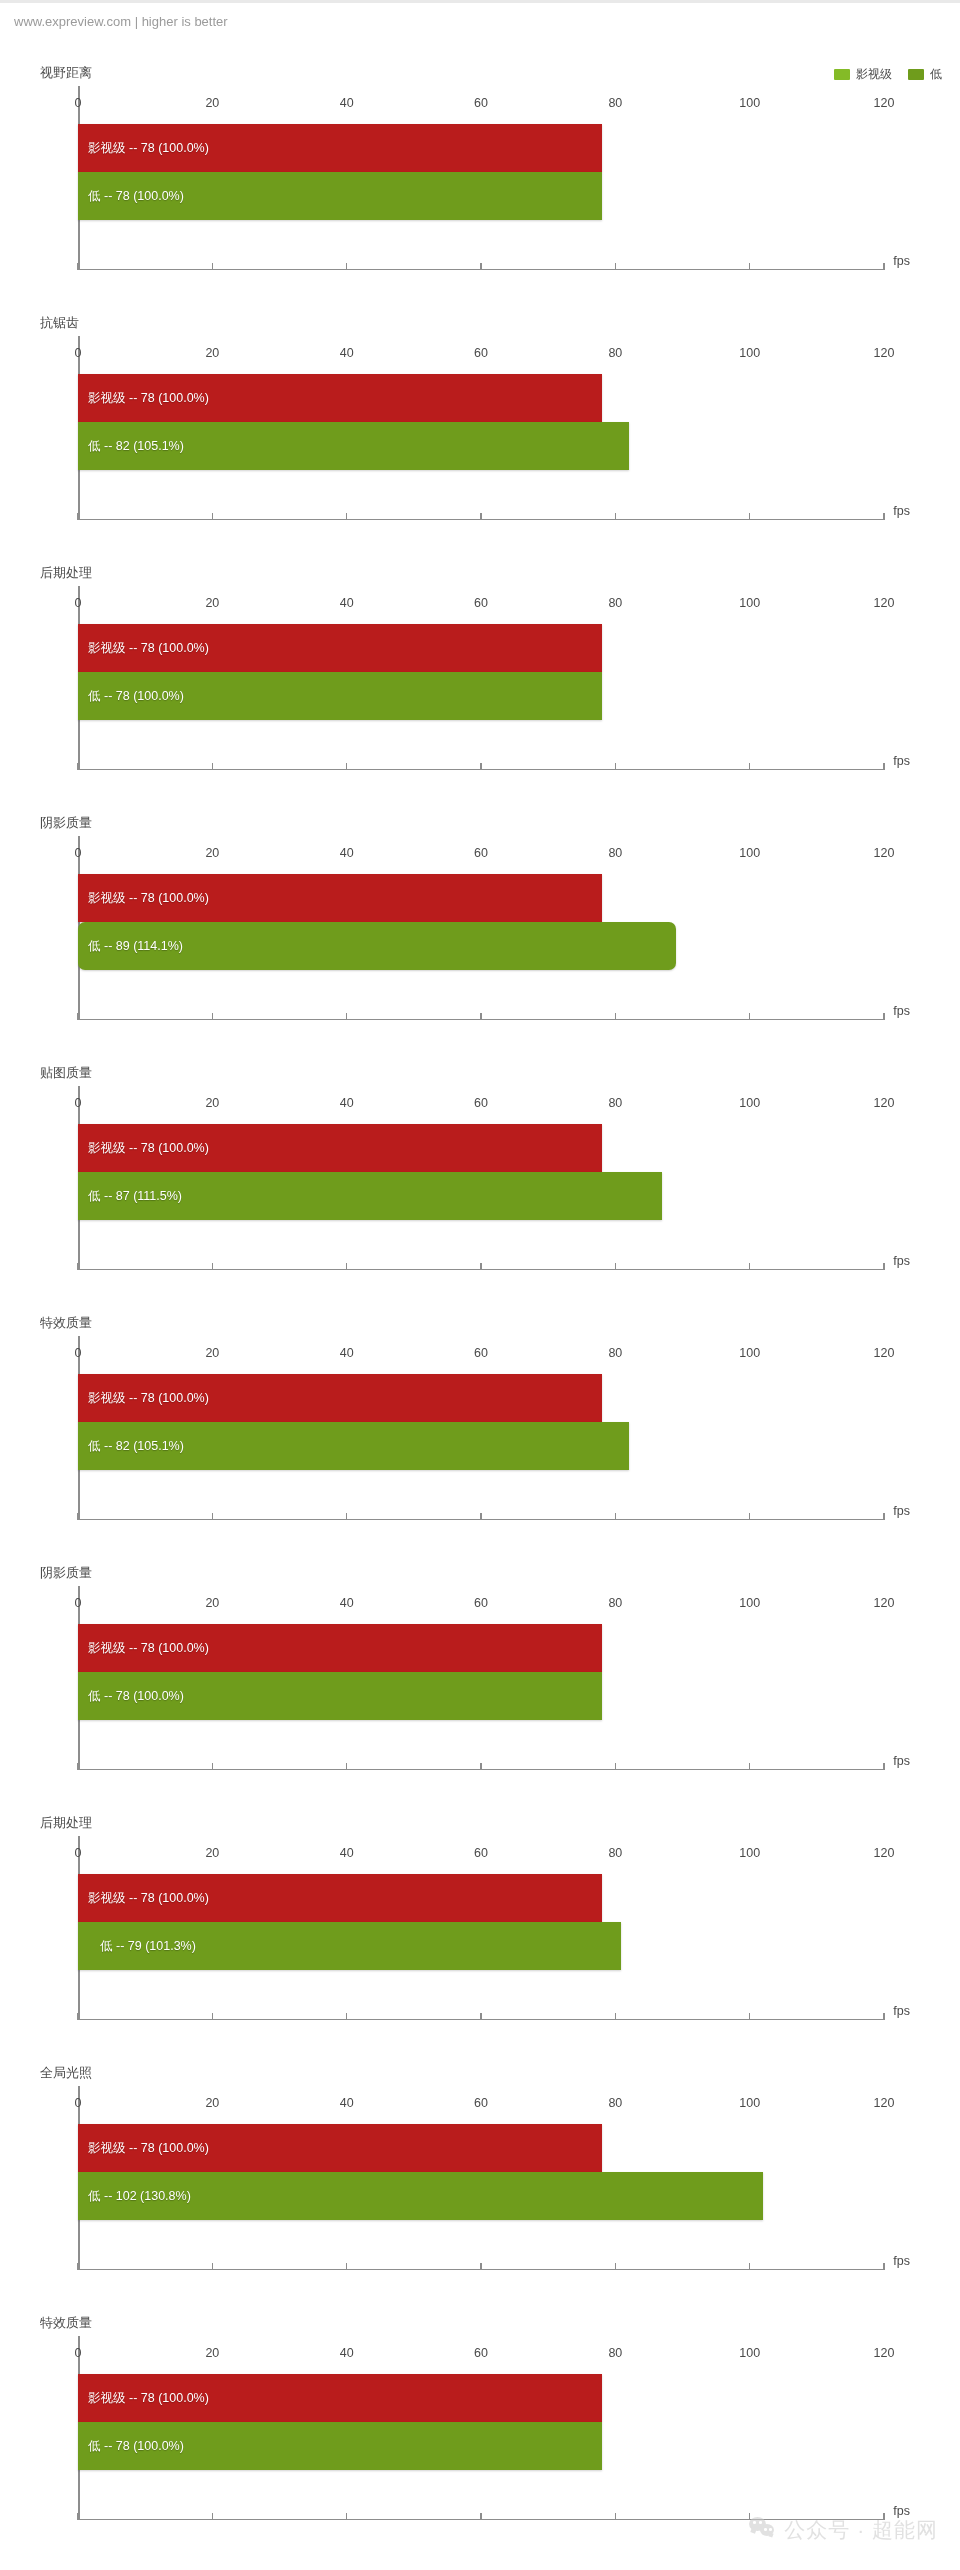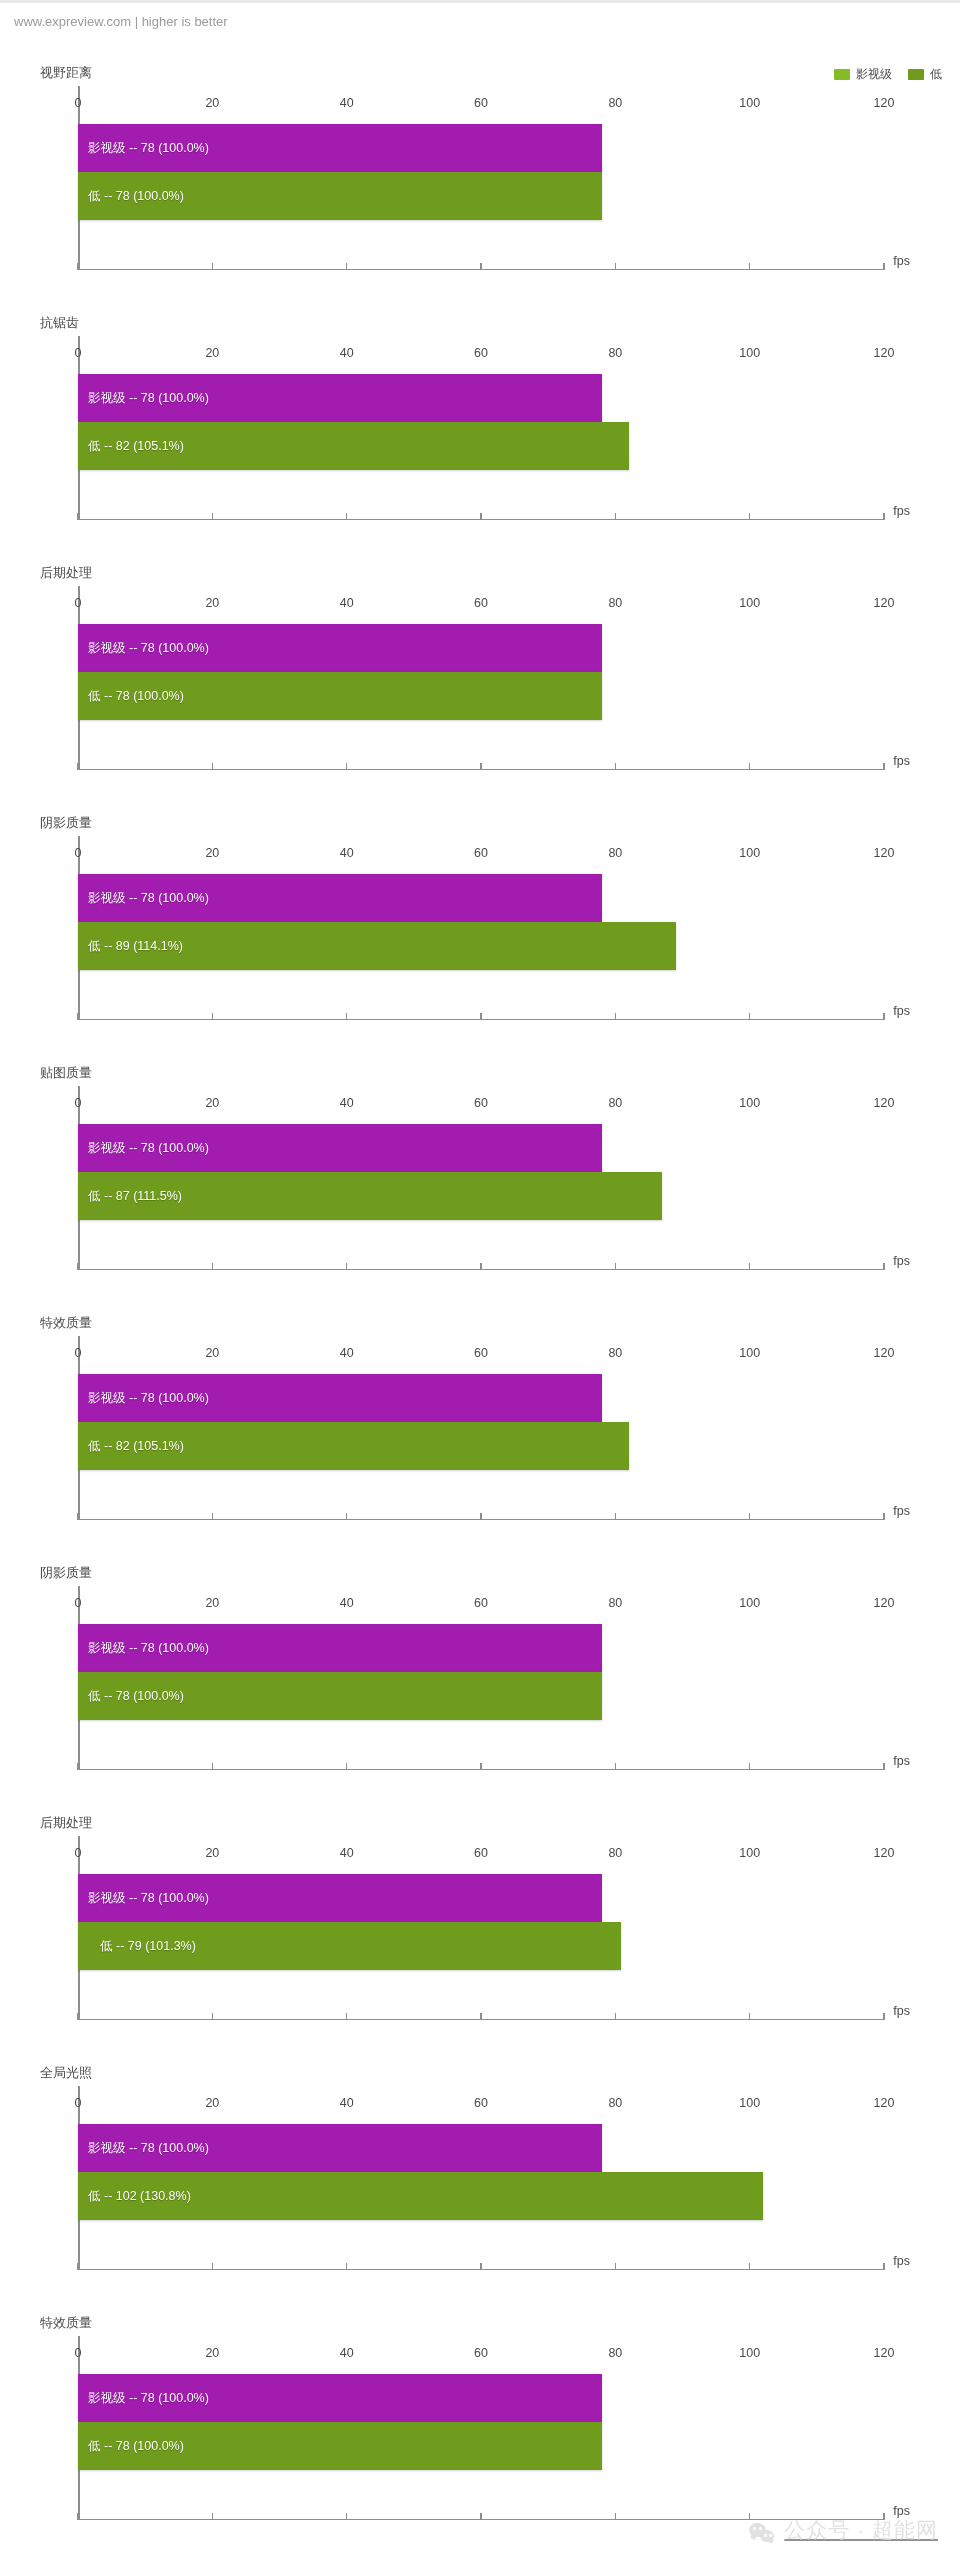--- a/index.html
+++ b/index.html
@@ -118,21 +118,21 @@
   }
   .bar {
     position: absolute;
     left: 0;
     top: 0;
     bottom: 0;
     box-shadow: 0 1px 2px rgba(0,0,0,0.18);
     display: flex;
     align-items: center;
   }
-  .bar.top { background: #a21caf; }
+  .bar.top { background: #b91c1c; }
   .bar.bottom { background: #6f9c1c; }
   .bar-label {
     font-size: 12.5px;
     color: #ffffff;
     white-space: nowrap;
     padding-left: 10px;
     text-shadow: 0 1px 1px rgba(0,0,0,0.25);
   }
 
   
@@ -166,24 +166,23 @@
     font-size: 12.5px;
     color: #4a4a4a;
   }
 
   
   .watermark {
     position: absolute;
     right: 22px;
     bottom: 26px;
     display: flex;
-    align-items: flex-end;
+    align-items: flex-start;
     gap: 9px;
     opacity: 0.55;
-    text-decoration: underline;
   }
   .wechat-icon {
     width: 26px;
     height: 22px;
     position: relative;
   }
   .wechat-icon .b1, .wechat-icon .b2 {
     position: absolute;
     background: #c9c9c9;
     border-radius: 50%;
@@ -349,21 +348,21 @@
       <div class="chart-title">阴影质量</div>
       <div class="plot">
         <div class="y-axis"></div>
         <div class="bars">
           <div class="bar-row">
             <div class="bar top" style="width: 65%;">
               <span class="bar-label">影视级  --  78 (100.0%)</span>
             </div>
           </div>
           <div class="bar-row">
-            <div class="bar bottom" style="width: 74.1667%;">
+            <div class="bar bottom" style="width: 74.1667%; border-radius: 7px;">
               <span class="bar-label">低  --  89 (114.1%)</span>
             </div>
           </div>
         </div>
         <div class="x-axis"></div>
         <div class="x-tick" style="left: calc(0% - 0.75px);"></div>
         <div class="x-tick-label" style="left: 0%;">0</div>
         <div class="x-tick" style="left: calc(16.6667% - 0.75px);"></div>
         <div class="x-tick-label" style="left: 16.6667%;">20</div>
         <div class="x-tick" style="left: calc(33.3333% - 0.75px);"></div>

